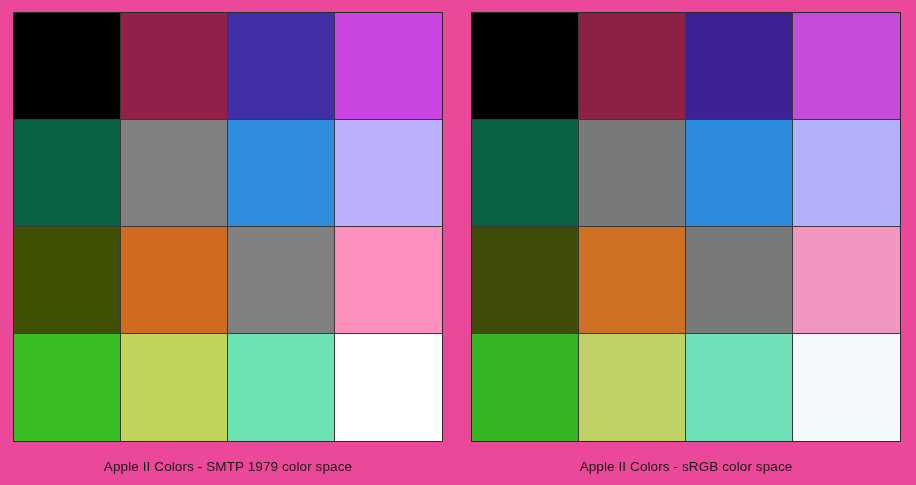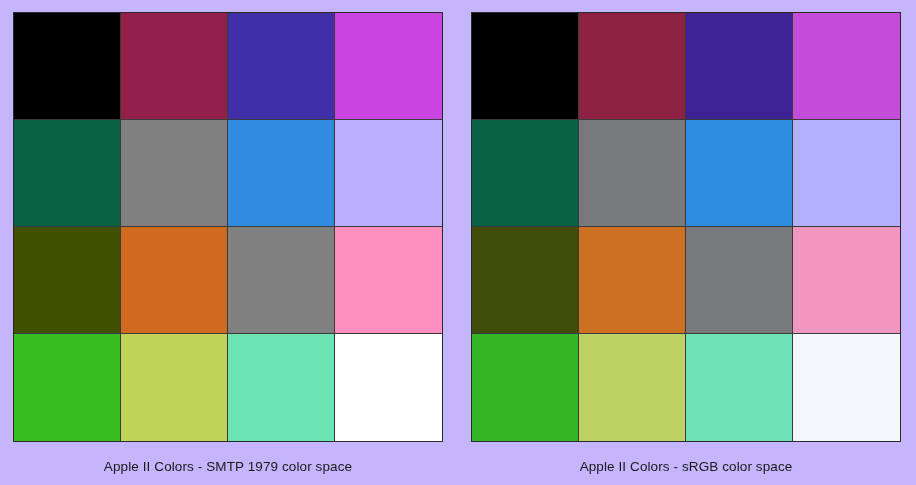--- a/index.html
+++ b/index.html
@@ -16,21 +16,21 @@
   }
 
   .figure {
     position: relative;
     width: 916px;
     height: 485px;
     display: flex;
     flex-direction: row;
     align-items: flex-start;
     justify-content: flex-start;
-    background: #c4b5fd;
+    background: #ec4899;
   }
 
   .panel {
     position: relative;
     width: 458px;
     height: 485px;
     box-sizing: border-box;
     display: flex;
     flex-direction: column;
     align-items: center;

